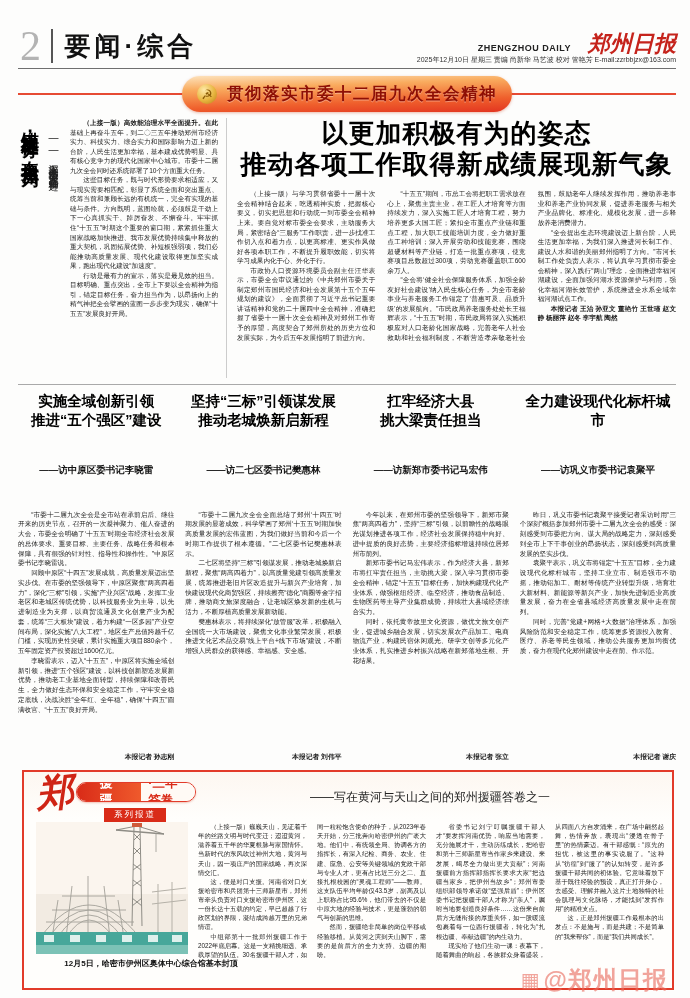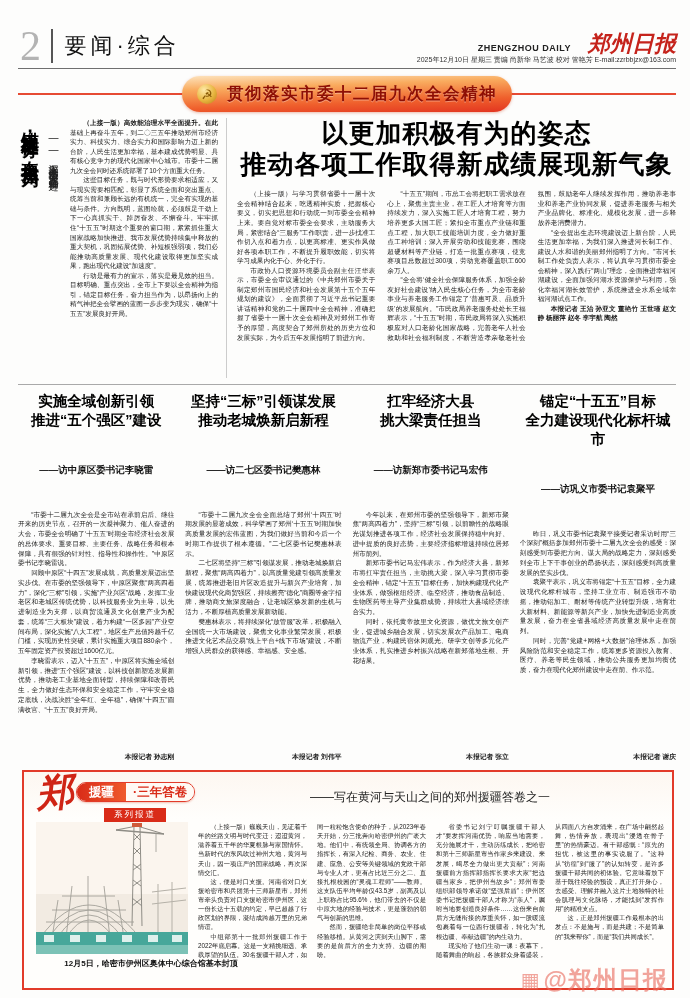--- a/index.html
+++ b/index.html
@@ -5,21 +5,21 @@
   html,body{margin:0;padding:0;background:#e9e9e7;}
   .page{position:relative;width:690px;height:998px;background:#fdfdfc;margin:0 auto;overflow:hidden;
         font-family:"Liberation Sans","DejaVu Sans",sans-serif;color:#1a1a1a;}
   p{margin:0;text-indent:2em;}
 
   
   .header{position:absolute;left:18px;right:14px;top:26px;height:42px;border-bottom:1.5px solid #6f6f6f;}
   .hleft{position:absolute;left:0;bottom:4px;display:flex;align-items:center;}
   .pagenum{font-family:"Liberation Serif","DejaVu Serif",serif;font-size:42px;line-height:36px;color:#b3b3b3;padding:0 10px 0 2px;}
   .hdiv{width:1.5px;height:34px;background:#555;margin-right:12px;}
-  .section-title{font-size:22px;font-weight:normal;letter-spacing:4px;color:#111;}
+  .section-title{font-size:26px;font-weight:bold;letter-spacing:4px;color:#111;}
   .hright{position:absolute;right:0;bottom:3px;text-align:right;}
   .mast-row{display:flex;align-items:flex-end;justify-content:flex-end;gap:17px;}
   .mast-en{font-size:9px;font-weight:bold;letter-spacing:.5px;color:#222;}
   .mast-cn{font-family:"DejaVu Serif","Liberation Serif",serif;font-style:italic;font-weight:bold;font-size:22px;line-height:20px;color:#c5231b;}
   .dateline{font-size:7px;color:#333;margin-top:2px;}
 
   
   .banner-wrap{position:absolute;left:18px;right:14px;top:76px;height:38px;}
   .banner-line{position:absolute;left:0;right:0;top:17px;height:2px;background:#e64a33;}
   .banner{position:absolute;left:50%;top:0;transform:translateX(-50%);width:330px;height:36px;
@@ -56,21 +56,21 @@
   .int-reporter{text-align:right;font-weight:bold;font-size:6.8px;padding-top:2px;}
 
   
   .feature{position:absolute;left:22px;right:16px;top:770px;height:216px;border:2px solid #e23b2a;
            background:linear-gradient(180deg,#fdf7f1 0%,#fffefc 22%);}
   .f-logo{position:absolute;left:12px;top:3px;width:160px;height:50px;}
   .f-logo-row{display:flex;align-items:center;}
   .f-zheng{font-family:"DejaVu Serif","Liberation Serif",serif;font-style:italic;font-weight:bold;font-size:38px;line-height:34px;color:#cf2415;transform:rotate(-6deg);}
   .f-band{display:flex;align-items:center;border:1px solid #e23b2a;border-radius:11px;overflow:hidden;height:18px;margin-left:2px;
           box-shadow:0 1px 2px rgba(210,60,30,.3);}
-  .f-band-red{background:linear-gradient(90deg,#d92b18,#ef5a2c);color:#fff;font-size:12.5px;font-weight:bold;padding:0 12px;height:100%;display:flex;align-items:center;}
+  .f-band-red{background:linear-gradient(90deg,#d92b18,#ef5a2c);color:#fff;font-size:12.5px;font-weight:bold;padding:0 23px;height:100%;display:flex;align-items:center;}
   .f-band-white{background:#fffaf5;color:#d92b18;font-size:12.5px;font-weight:bold;padding:0 7px;}
   .f-band2{position:absolute;left:68px;top:33px;background:#d92b18;color:#fff;font-size:8.5px;letter-spacing:2px;
            padding:1px 10px;border-radius:0;}
   .f-head{position:absolute;left:180px;right:16px;top:5px;text-align:center;}
   .f-headline{font-size:20px;font-weight:bold;letter-spacing:1px;color:#8a4434;}
   .f-sub{font-size:12px;color:#222;margin-top:12px;}
   .f-content{position:absolute;left:8px;right:8px;top:50px;bottom:6px;}
   .f-photo{position:absolute;left:4px;top:0;width:152px;height:132px;overflow:hidden;}
   .f-caption{position:absolute;left:0;top:136px;width:238px;text-align:center;font-size:8px;font-weight:bold;color:#111;}
   .f-text{margin-left:166px;height:100%;column-count:4;column-gap:10px;font-size:6.3px;line-height:1.45;text-align:justify;overflow:hidden;}
@@ -180,21 +180,20 @@
           <div>
             <p>今年以来，在郑州市委的坚强领导下，新郑市聚焦“两高四着力”，坚持“三标”引领，以前瞻性的战略眼光谋划推进各项工作，经济社会发展保持稳中向好、进中提质的良好态势，主要经济指标增速持续位居郑州市前列。</p>
             <p>新郑市委书记马宏伟表示，作为经济大县，新郑市将扛牢责任担当，主动挑大梁，深入学习贯彻市委全会精神，锚定“十五五”目标任务，加快构建现代化产业体系，做强枢纽经济、临空经济，推动食品制造、生物医药等主导产业集群成势，持续壮大县域经济综合实力。</p>
             <p>同时，依托黄帝故里文化资源，做优文旅文创产业，促进城乡融合发展，切实发展农产品加工、电商物流产业，构建民宿休闲观光、研学文创等多元化产业体系，扎实推进乡村振兴战略在新郑落地生根、开花结果。</p>
           </div>
         </div>
       <div class="int-reporter">本报记者 张立</div>
     </div>
     <div class="interview">
       <div class="int-headline">
-        <div>锚定“十五五”目标</div>
           <div>全力建设现代化标杆城市</div>
       </div>
       <div class="int-byline">——访巩义市委书记袁聚平</div>
       <div class="int-body">
           <div>
             <p>昨日，巩义市委书记袁聚平接受记者采访时用“三个深刻”概括参加郑州市委十二届九次全会的感受：深刻感受到市委把方向、谋大局的战略定力，深刻感受到全市上下干事创业的昂扬状态，深刻感受到高质量发展的坚实步伐。</p>
             <p>袁聚平表示，巩义市将锚定“十五五”目标，全力建设现代化标杆城市，坚持工业立市、制造强市不动摇，推动铝加工、耐材等传统产业转型升级，培育壮大新材料、新能源等新兴产业，加快先进制造业高质量发展，奋力在全省县域经济高质量发展中走在前列。</p>
             <p>同时，完善“党建+网格+大数据”治理体系，加强风险防范和安全稳定工作，统筹更多资源投入教育、医疗、养老等民生领域，推动公共服务更加均衡优质，奋力在现代化郑州建设中走在前、作示范。</p>
           </div>
         </div>

